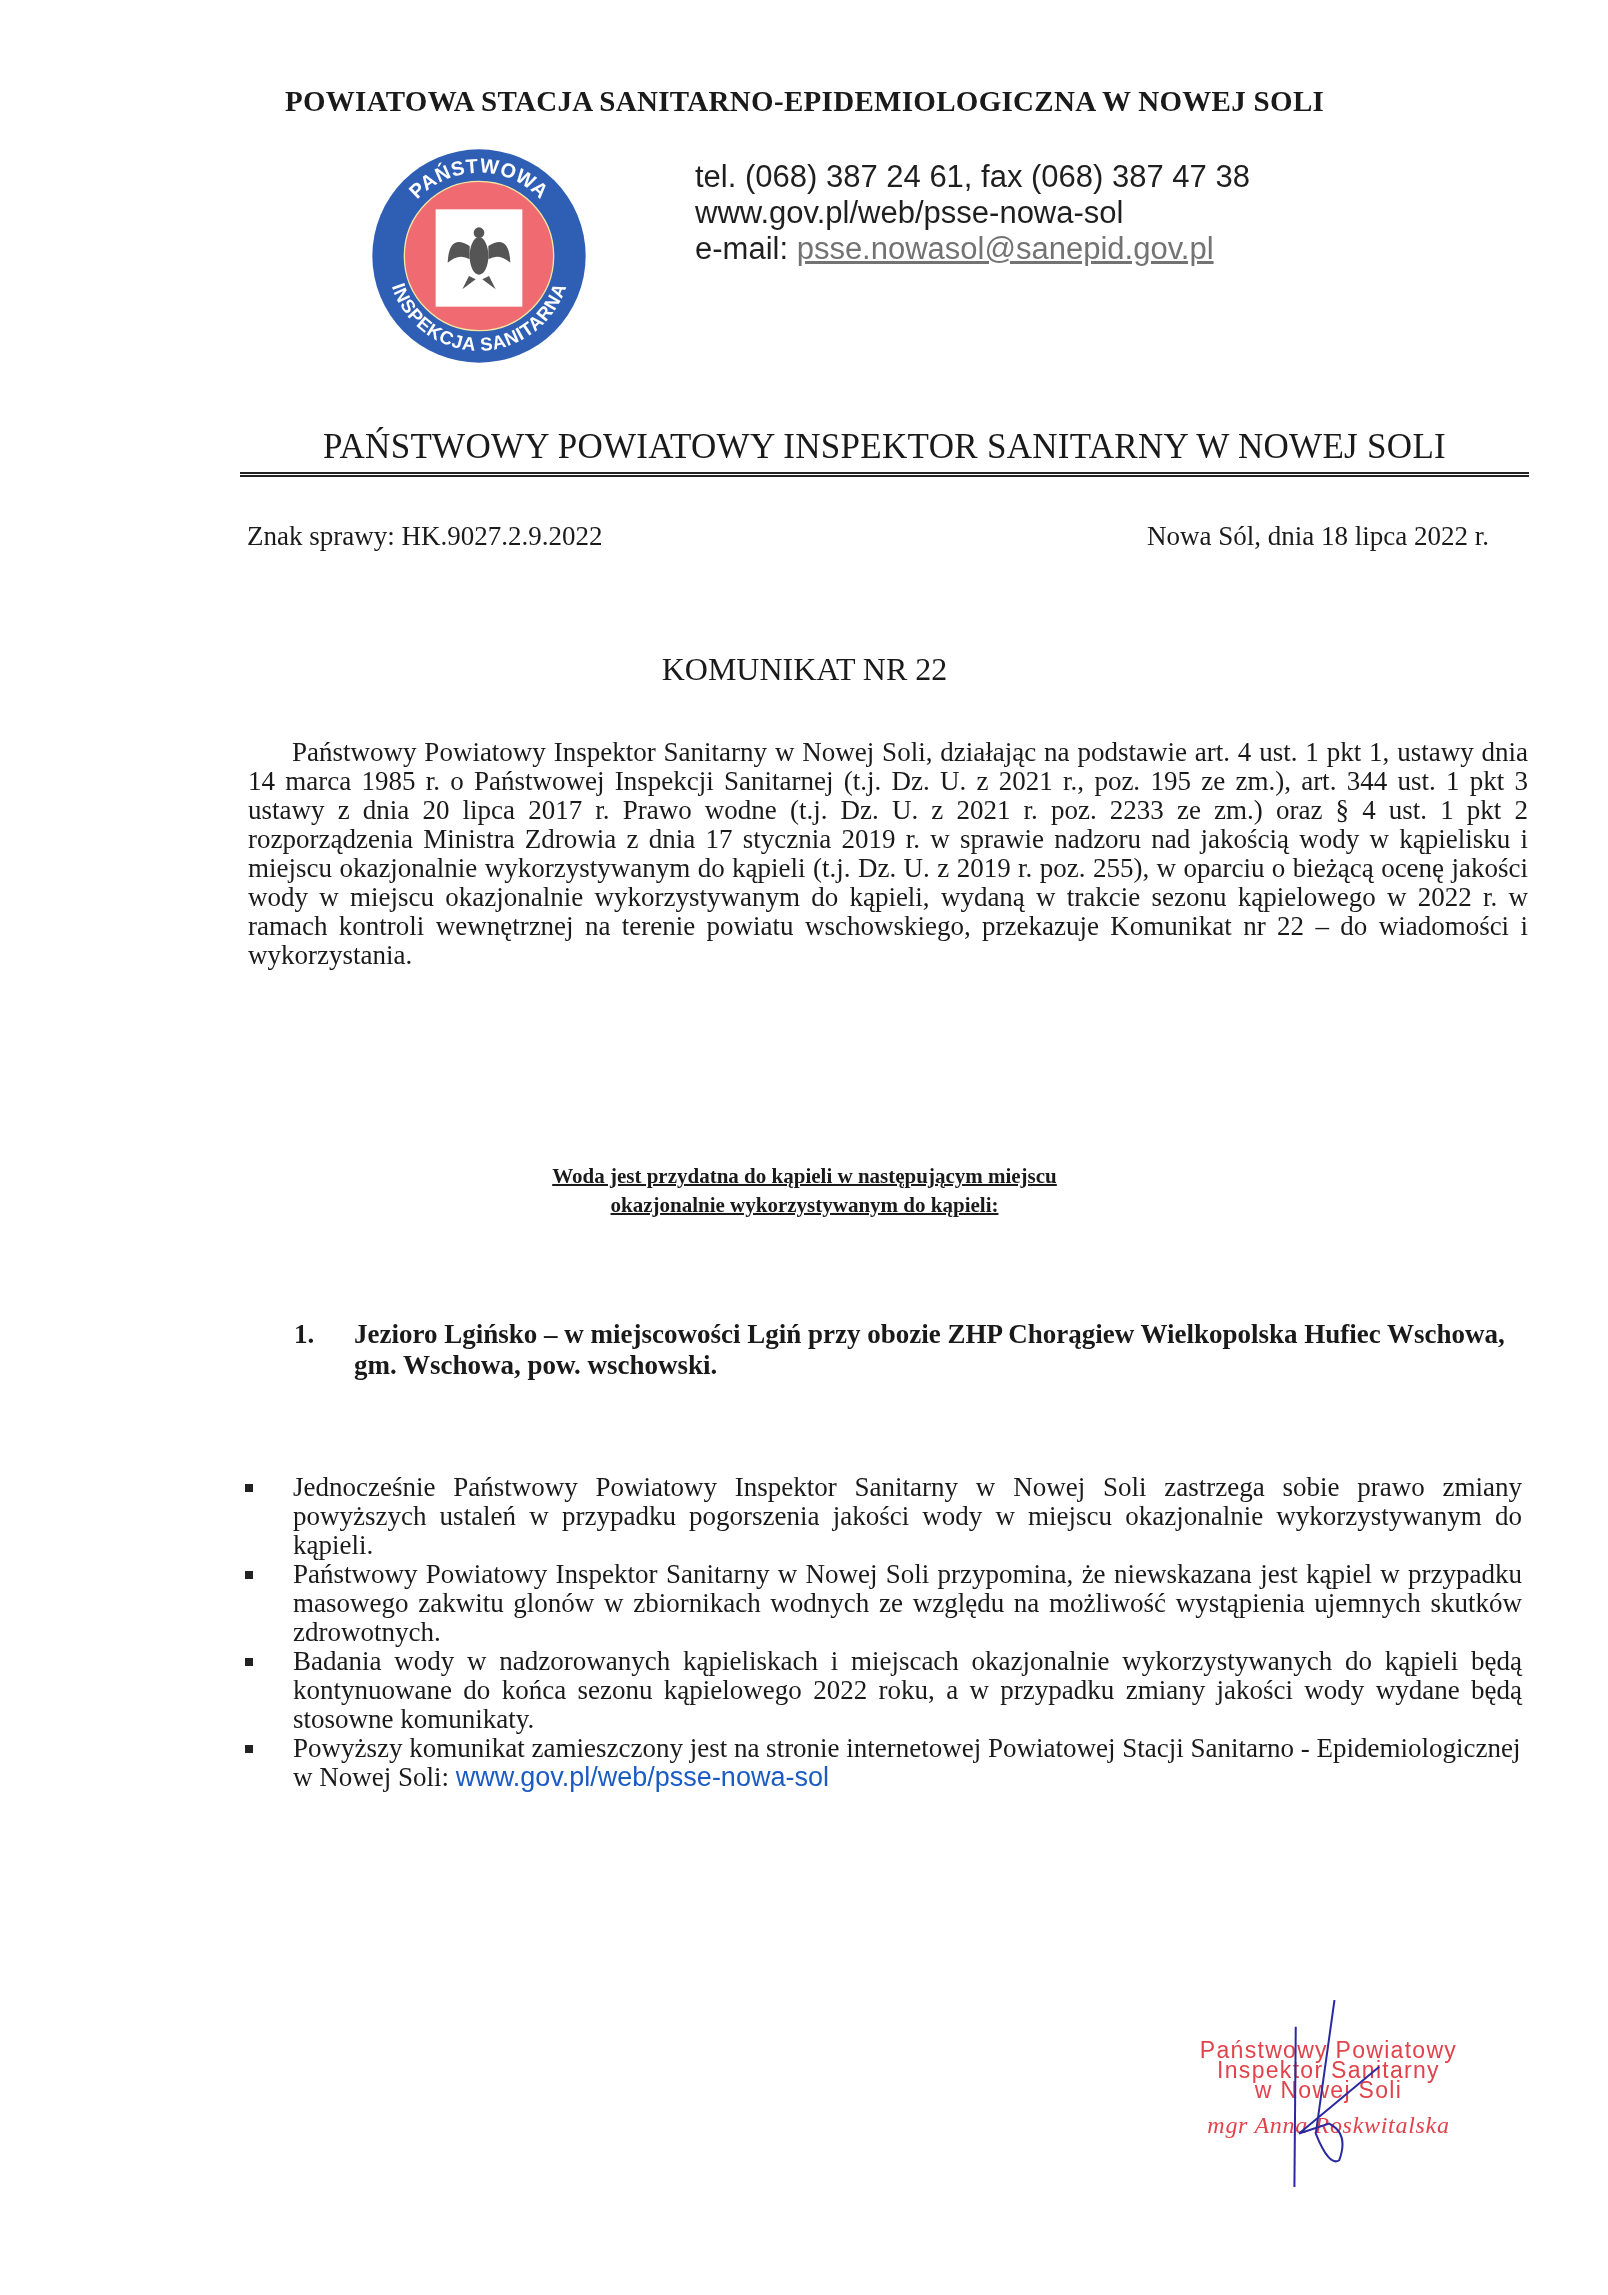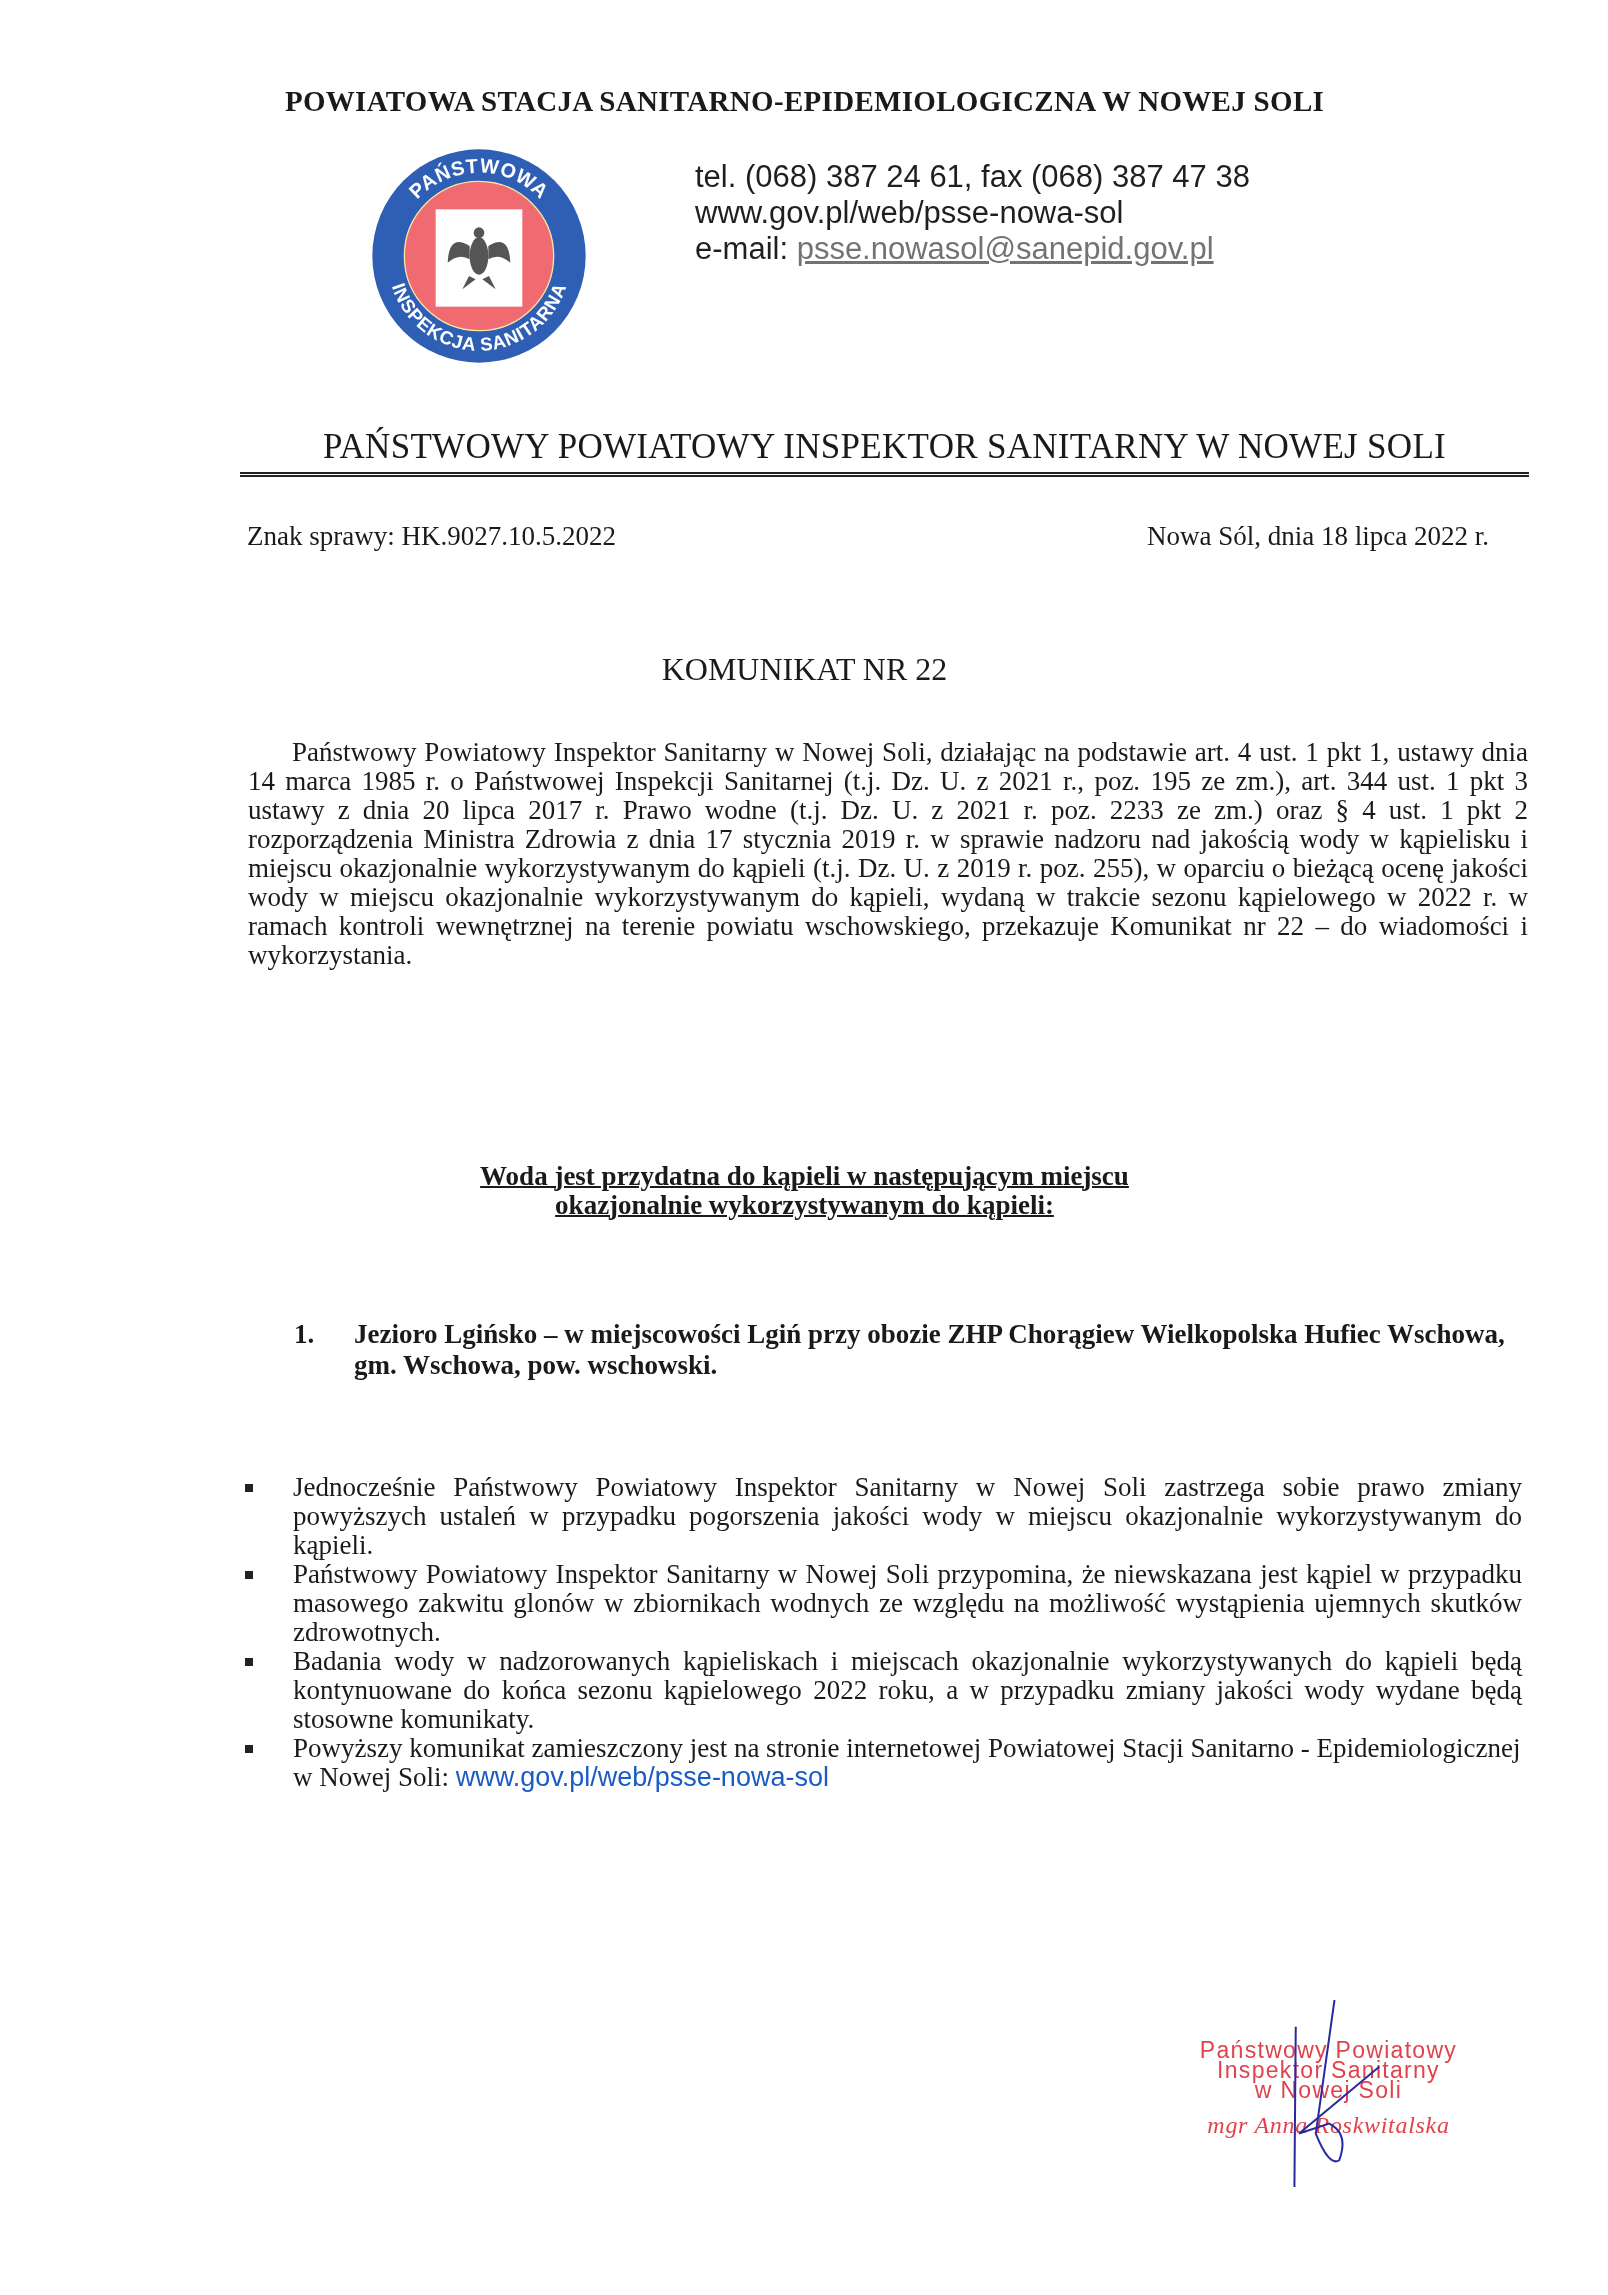--- a/index.html
+++ b/index.html
@@ -25,21 +25,21 @@
   #ref-row .left { position:absolute; left:0; top:0; }
   #ref-row .right { position:absolute; right:0; top:0; }
 
   #doc-title { position:absolute; left:0; width:1609px; top:651px; text-align:center;
     font-size:32px; font-weight:normal; }
 
   #intro { position:absolute; left:248px; top:738px; width:1280px; font-size:27px; line-height:29px;
     text-align:justify; text-indent:44px; }
 
   #heading { position:absolute; left:0; width:1609px; top:1162px; text-align:center;
-    font-size:27px; font-weight:bold; line-height:29px; }
+    font-size:21px; font-weight:bold; line-height:29px; }
   #heading span { text-decoration:underline; text-decoration-thickness:2px; }
 
   #place { position:absolute; left:294px; top:1319px; width:1229px; font-size:27px; font-weight:bold; line-height:31px; }
   #place .num { position:absolute; left:0; top:0; }
   #place .txt { margin-left:60px; display:block; }
 
   #notes { position:absolute; left:240px; top:1473px; width:1282px; font-size:27px; line-height:29px; margin:0; padding:0; list-style:none; }
   #notes li { position:relative; padding-left:53px; text-align:justify; margin-bottom:0; }
   #notes li .bullet { position:absolute; left:5.3px; top:10.7px; width:7.3px; height:8.7px; background:#222; }
   #notes a { color:#1a5bc4; text-decoration:none; font-family: "Liberation Sans", "DejaVu Sans", sans-serif; }
@@ -82,21 +82,21 @@
 <div id="contact" class="sans">
   <div class="line">tel. (068) 387 24 61, fax (068) 387 47 38</div>
   <div class="line">www.gov.pl/web/psse-nowa-sol</div>
   <div class="line"><span>e-mail: </span><a>psse.nowasol@sanepid.gov.pl</a></div>
 </div>
 
 <div id="inspector-title" class="serif">PAŃSTWOWY POWIATOWY INSPEKTOR SANITARNY W NOWEJ SOLI</div>
 <div id="double-rule"></div>
 
 <div id="ref-row" class="serif">
-  <span class="left">Znak sprawy:  HK.9027.10.5.2022</span>
+  <span class="left">Znak sprawy:  HK.9027.2.9.2022</span>
   <span class="right">Nowa Sól, dnia 18 lipca 2022 r.</span>
 </div>
 
 <div id="doc-title" class="serif">KOMUNIKAT NR 22</div>
 
 <div id="intro" class="serif">Państwowy Powiatowy Inspektor Sanitarny w Nowej Soli, działając na podstawie art. 4 ust. 1 pkt 1, ustawy dnia 14 marca 1985 r. o Państwowej Inspekcji Sanitarnej (t.j. Dz. U. z 2021 r., poz. 195 ze zm.), art. 344 ust. 1 pkt 3 ustawy z dnia 20 lipca 2017 r. Prawo wodne (t.j. Dz. U. z 2021 r. poz. 2233  ze zm.) oraz § 4 ust. 1 pkt 2 rozporządzenia Ministra Zdrowia z dnia 17 stycznia 2019 r. w sprawie nadzoru nad jakością wody w kąpielisku i miejscu okazjonalnie wykorzystywanym do kąpieli (t.j. Dz. U. z 2019 r. poz. 255), w oparciu o bieżącą ocenę jakości wody w miejscu okazjonalnie wykorzystywanym do kąpieli, wydaną w trakcie sezonu kąpielowego w 2022 r. w ramach kontroli wewnętrznej na terenie powiatu wschowskiego, przekazuje Komunikat nr 22 – do wiadomości i wykorzystania.</div>
 
 <div id="heading" class="serif">
   <span>Woda jest przydatna do kąpieli w następującym miejscu</span><br>
   <span>okazjonalnie wykorzystywanym do kąpieli:</span>

